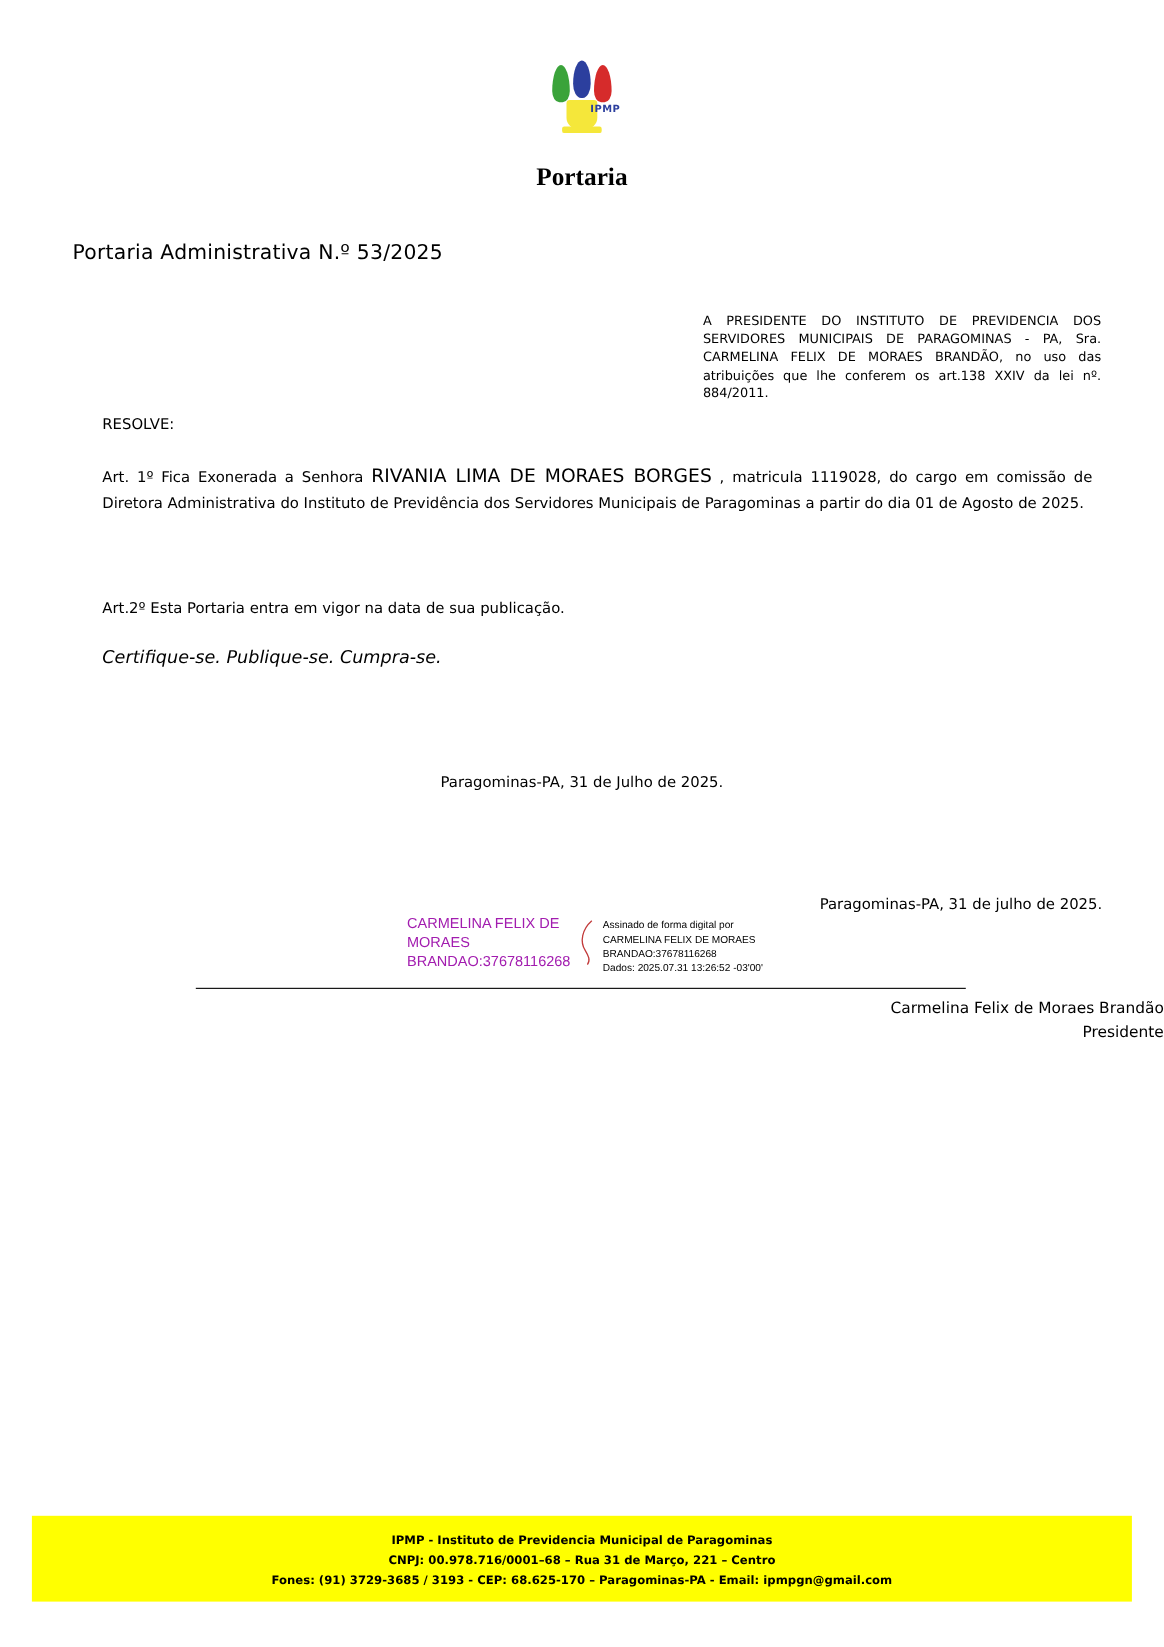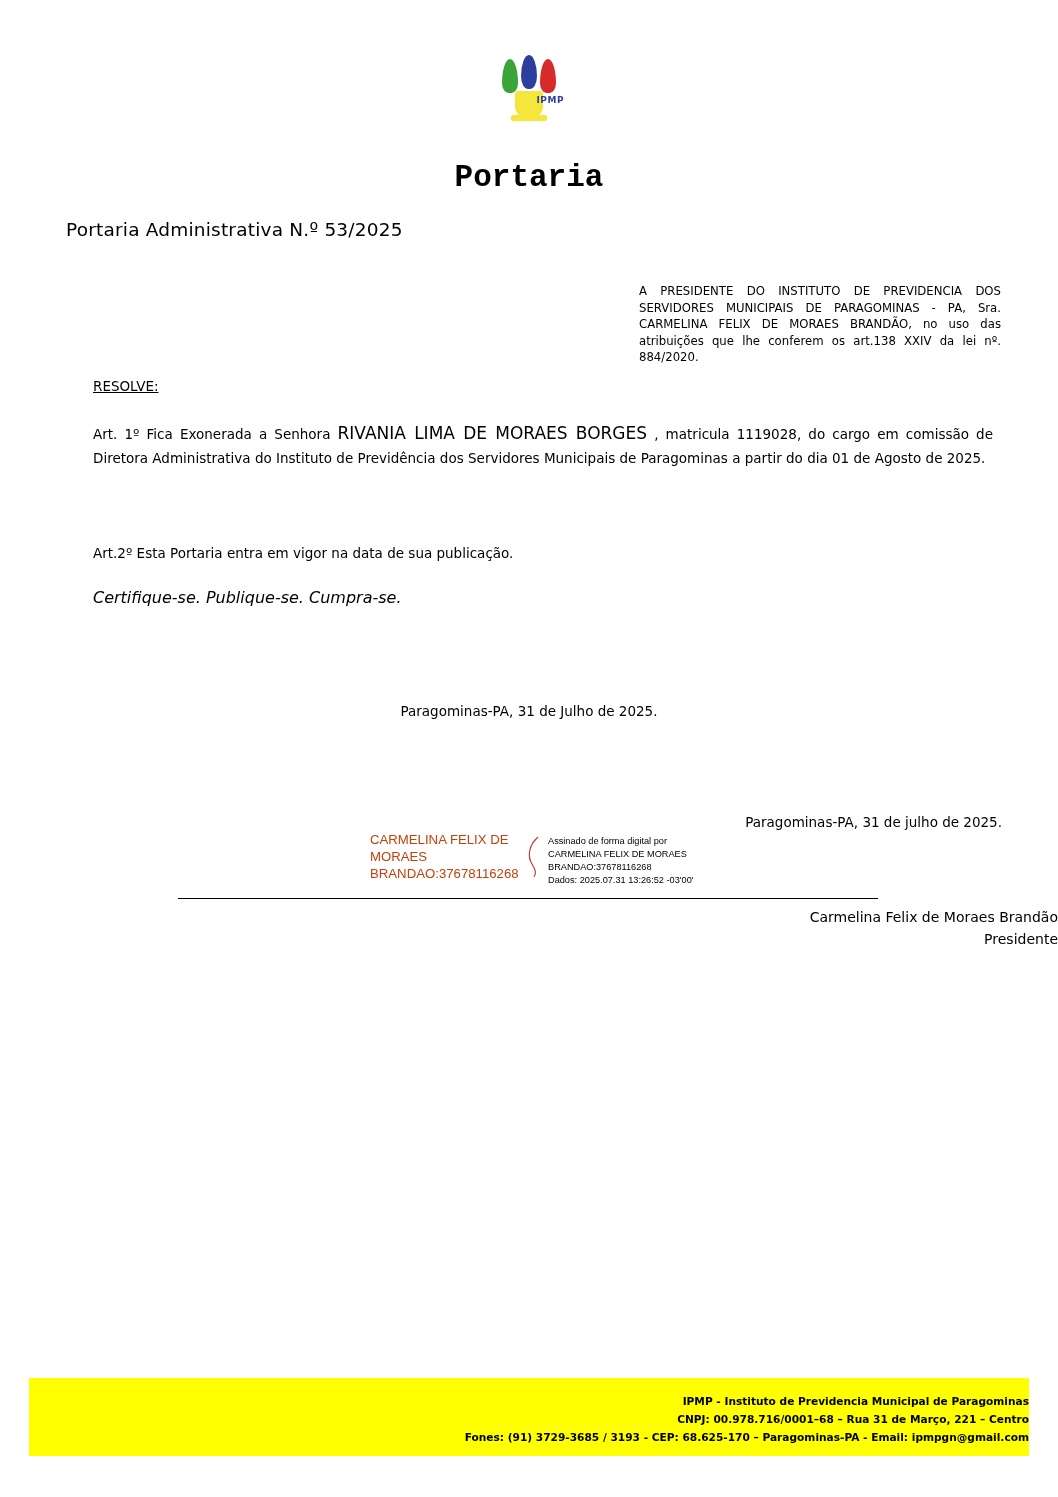--- a/index.html
+++ b/index.html
@@ -72,27 +72,27 @@
     text-align: right;
     font-size: 9px;
     font-weight: bold;
     color: #2c3f9e;
     letter-spacing: 0.5px;
   }
 
   
   .doc-title {
     position: absolute;
-    top: 160px;
+    top: 148px;
     left: 0;
     width: 1058px;
     text-align: center;
-    font-size: 31px;
+    font-size: 23px;
     font-weight: bold;
-    font-family: Liberation Mono, monospace;
+    font-family: Liberation Serif, serif;
   }
   .doc-subtitle {
     position: absolute;
     top: 219px;
     left: 66px;
     font-size: 18.5px;
     font-weight: normal;
     letter-spacing: 0.2px;
   }
 
@@ -104,21 +104,20 @@
     width: 362px;
     font-size: 11.7px;
     line-height: 1.42;
     text-align: justify;
   }
   .resolve {
     position: absolute;
     top: 378px;
     left: 93px;
     font-size: 13.5px;
-    text-decoration: underline;
   }
   .art1 {
     position: absolute;
     top: 420px;
     left: 93px;
     width: 900px;
     font-size: 13.5px;
     line-height: 1.62;
     text-align: justify;
   }
@@ -159,21 +158,21 @@
 
   
   .sig-name-block {
     position: absolute;
     top: 832px;
     left: 370px;
     width: 165px;
     font-family: "Liberation Sans", sans-serif;
     font-size: 13.2px;
     line-height: 1.27;
-    color: #c2410c;
+    color: #a21caf;
   }
   .sig-swirl {
     position: absolute;
     top: 836px;
     left: 524px;
     width: 22px;
     height: 42px;
     color: #c23b3b;
   }
   .sig-detail-block {
@@ -207,21 +206,21 @@
   
   .footer {
     position: absolute;
     left: 29px;
     top: 1378px;
     width: 1000px;
     height: 78px;
     background: #ffff00;
     display: flex;
     flex-direction: column;
-    align-items: flex-end;
+    align-items: center;
     justify-content: center;
     padding-top: 4px;
     box-sizing: border-box;
   }
   .footer div {
     font-size: 10.6px;
     font-weight: bold;
     line-height: 1.72;
     color: #000;
     text-align: center;
@@ -240,21 +239,21 @@
       <div class="flame red"></div>
       <div class="logo-cup"></div>
       <div class="logo-base"></div>
       <div class="logo-text">IPMP</div>
     </div>
   </div>
 
   <div class="doc-title">Portaria</div>
   <div class="doc-subtitle">Portaria Administrativa N.º 53/2025</div>
 
-  <div class="preamble">A PRESIDENTE DO INSTITUTO DE PREVIDENCIA DOS SERVIDORES MUNICIPAIS DE PARAGOMINAS - PA, Sra. CARMELINA FELIX DE MORAES BRANDÃO, no uso das atribuições que lhe conferem os art.138 XXIV da lei nº. 884/2020.</div>
+  <div class="preamble">A PRESIDENTE DO INSTITUTO DE PREVIDENCIA DOS SERVIDORES MUNICIPAIS DE PARAGOMINAS - PA, Sra. CARMELINA FELIX DE MORAES BRANDÃO, no uso das atribuições que lhe conferem os art.138 XXIV da lei nº. 884/2011.</div>
 
   <div class="resolve">RESOLVE:</div>
 
   <div class="art1">
     <span>Art. 1º Fica Exonerada a Senhora </span><span class="small-name">RIVANIA LIMA DE MORAES BORGES</span><span> , matricula 1119028,  do cargo em comissão de Diretora Administrativa do Instituto de Previdência dos Servidores Municipais de Paragominas a partir do dia 01 de Agosto de 2025.</span>
   </div>
 
   <div class="art2">Art.2º Esta Portaria entra em vigor na data de sua publicação.</div>
 
   <div class="certifique">Certifique-se. Publique-se. Cumpra-se.</div>

